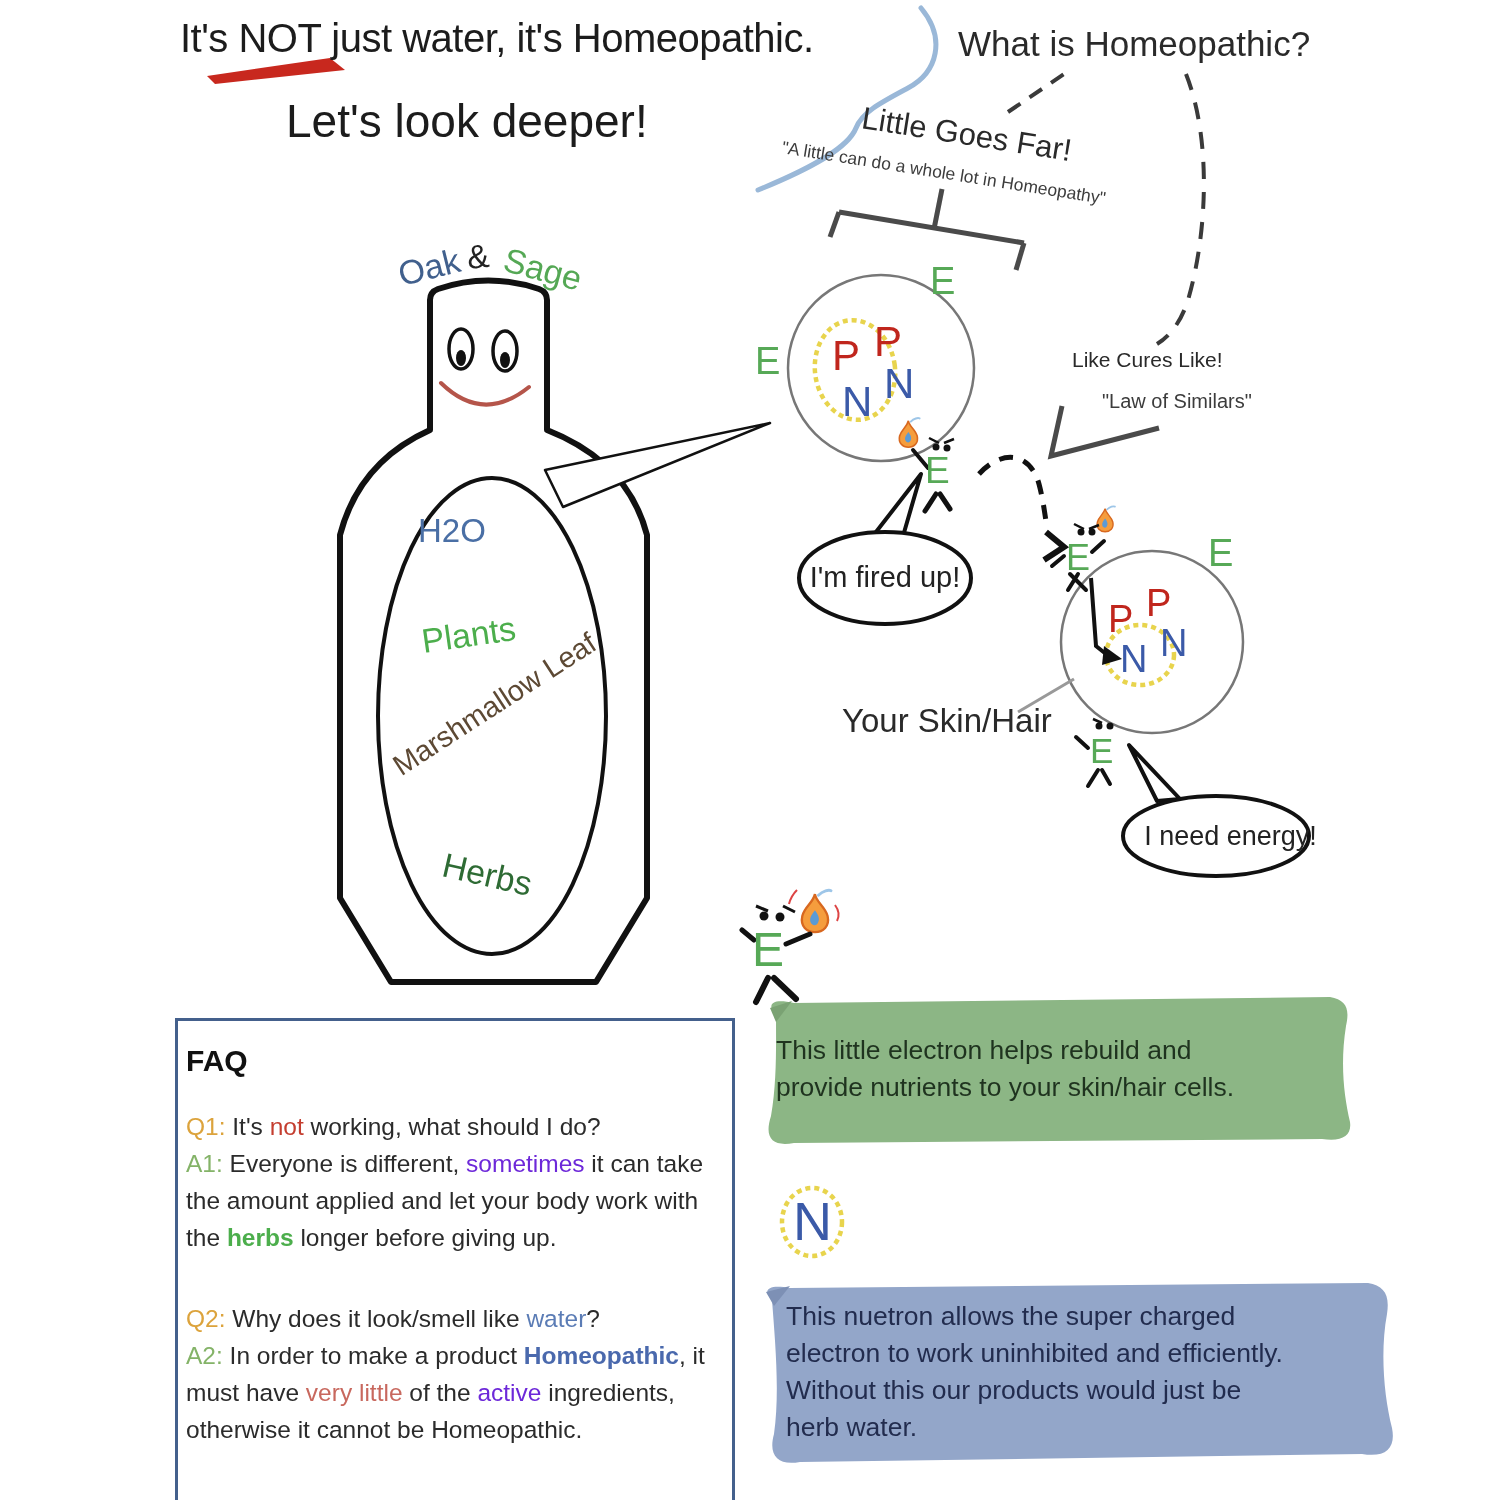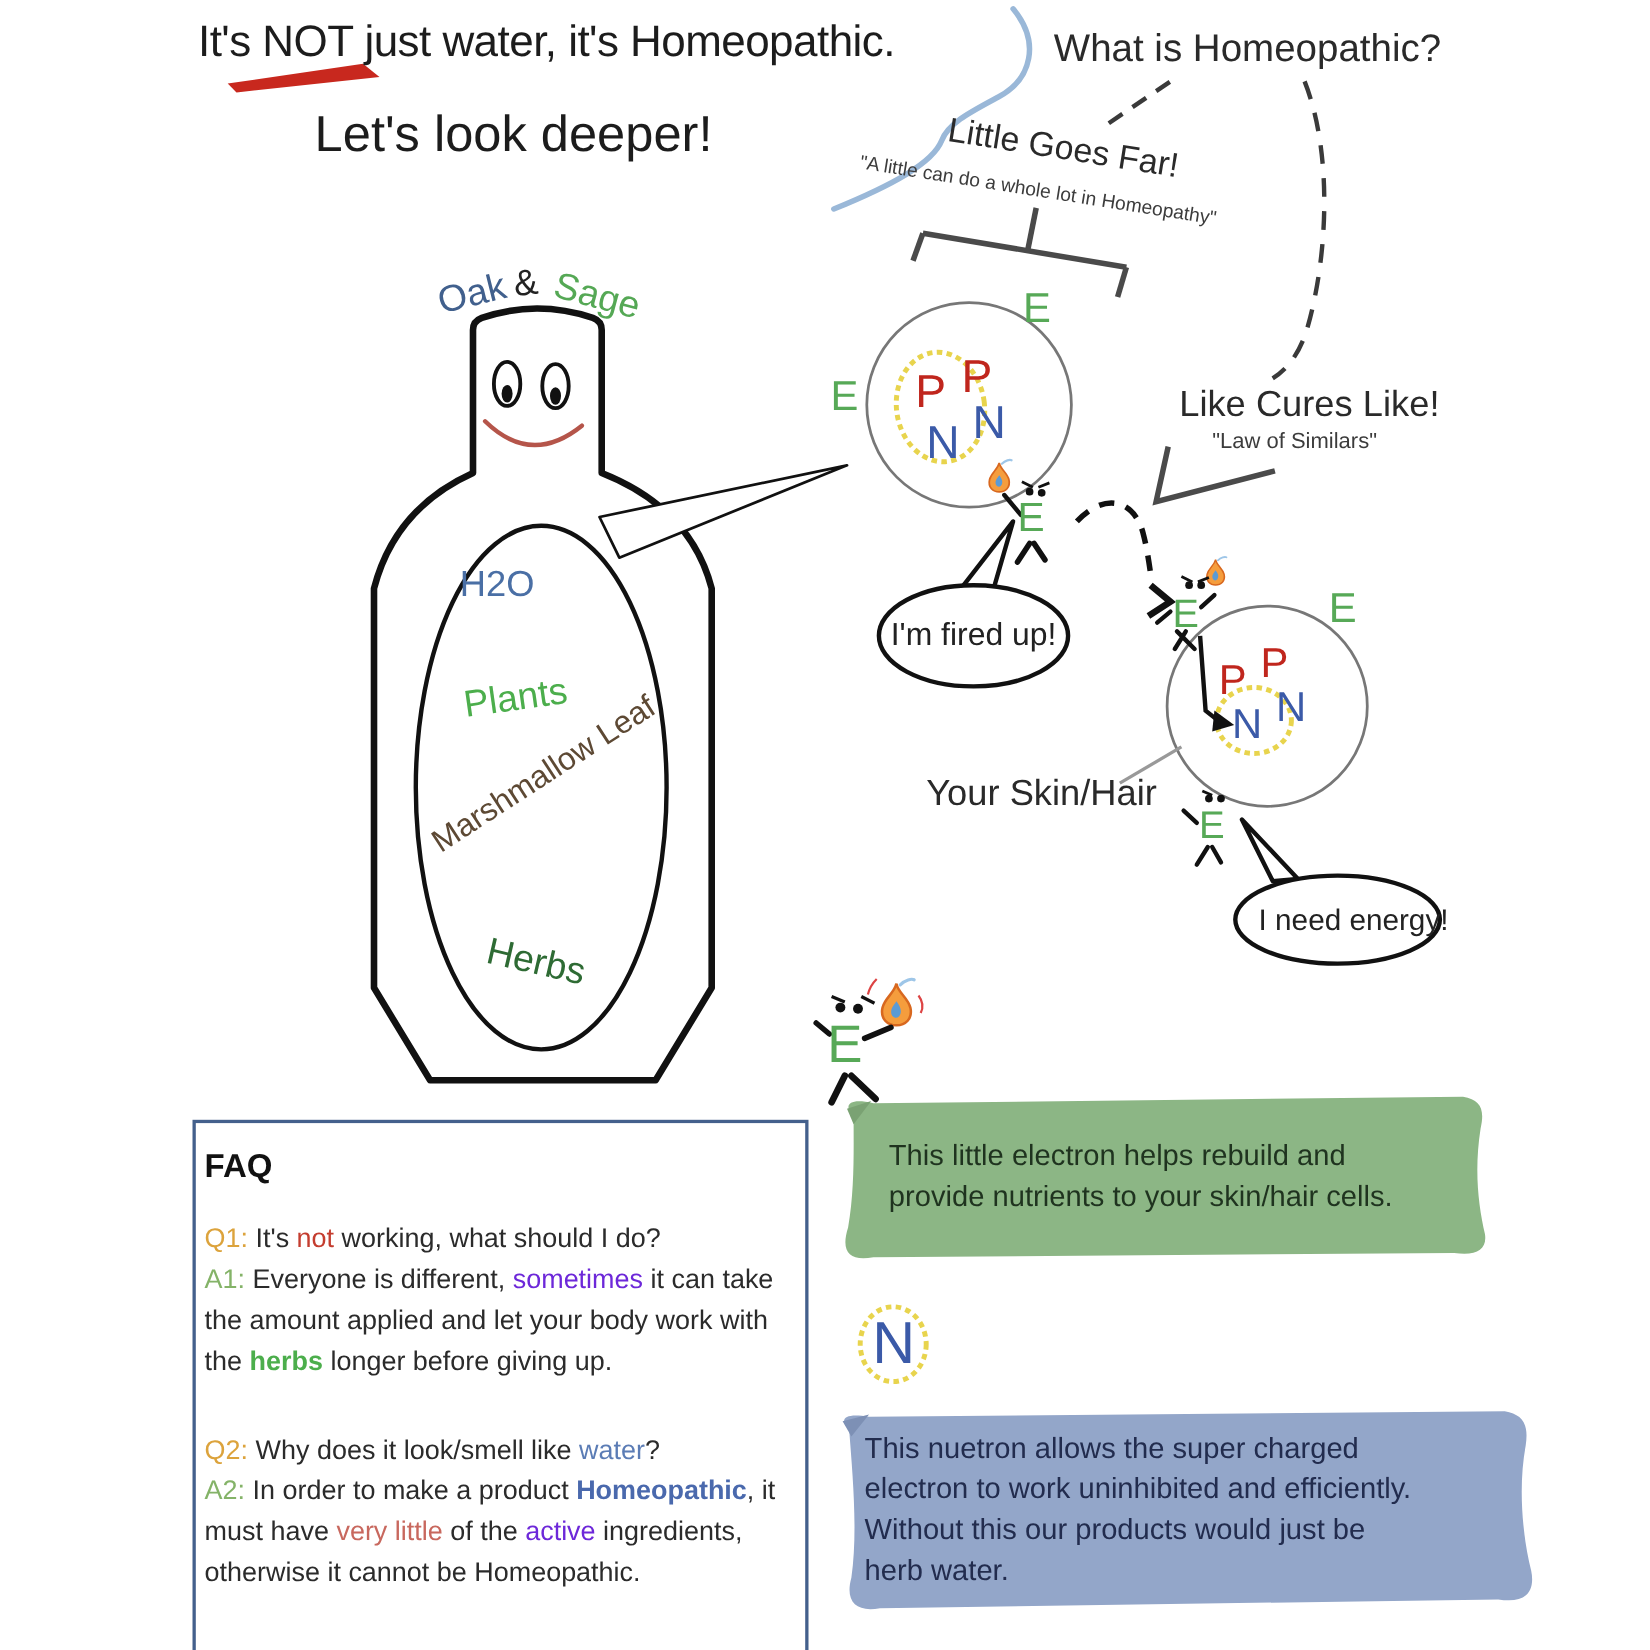--- a/index.html
+++ b/index.html
@@ -5,21 +5,21 @@
   html,body{margin:0;padding:0;background:#fff;}
   #canvas{position:relative;width:1500px;height:1500px;background:#fff;overflow:hidden;
           font-family:"Liberation Sans","DejaVu Sans",sans-serif;color:#232323;}
   .abs{position:absolute;white-space:nowrap;}
   svg.art{position:absolute;left:0;top:0;pointer-events:none;}
   .title{font-size:40px;letter-spacing:-.5px;color:#1c1c1c;}
   .question{font-size:35px;color:#2a2a2a;}
   .subtitle{font-size:46px;color:#1c1c1c;}
   .lgf-title{font-size:31px;color:#2a2a2a;transform:rotate(9deg);transform-origin:0 50%;}
   .lgf-quote{font-size:17.5px;color:#3c3c3c;transform:rotate(9deg);transform-origin:0 50%;}
-  .lcl-title{font-size:33px;color:#2a2a2a;}
+  .lcl-title{font-size:21px;color:#2a2a2a;}
   .lcl-quote{font-size:20px;color:#3c3c3c;}
   .skin{font-size:33px;color:#2a2a2a;}
   .bubble-text{font-size:29px;color:#222;text-align:center;}
   .eP{color:#c0261d;} .eN{color:#3b5aa8;} .eE{color:#57a957;}
   .atom1L{font-size:42px;} .atom2L{font-size:38px;} .eLbl{font-size:38px;}
   .figE1{font-size:37px;} .figE2{font-size:36px;} .figE3{font-size:35px;} .figE4{font-size:48px;}
   .oak{font-size:34px;color:#41608d;transform:rotate(-14deg);}
   .amp{font-size:33px;color:#222;transform:rotate(-6deg);}
   .sage{font-size:34px;color:#55a855;transform:rotate(15deg);}
   .h2o{font-size:33px;color:#4a6fa5;}
@@ -211,21 +211,21 @@
 
   <div class="abs figE1 eE" style="left:925px;top:450px;">E</div>
   <div class="abs figE2 eE" style="left:1066px;top:537px;">E</div>
   <div class="abs figE3 eE" style="left:1090px;top:731px;">E</div>
   <div class="abs figE4 eE" style="left:752px;top:922px;">E</div>
 
   <div class="abs skin" style="left:842px;top:702px;">Your Skin/Hair</div>
   <div class="abs bubble-text" style="left:800px;top:561px;width:170px;">I'm fired up!</div>
   <div class="abs bubble-text" style="left:1126px;top:821px;width:209px;font-size:27px;">I need energy!</div>
 
-  <div class="abs blob-text blob-green-text" style="left:808px;top:1032px;white-space:pre-line;">This little electron helps rebuild and
+  <div class="abs blob-text blob-green-text" style="left:776px;top:1032px;white-space:pre-line;">This little electron helps rebuild and
 provide nutrients to your skin/hair cells.</div>
   <div class="abs nIcon" style="left:793px;top:1190px;">N</div>
   <div class="abs blob-text blob-blue-text" style="left:786px;top:1298px;white-space:pre-line;">This nuetron allows the super charged
 electron to work uninhibited and efficiently.
 Without this our products would just be
 herb water.</div>
 
   <div class="faq-box"></div>
   <div class="faq-content">
     <div class="faq-h">FAQ</div>

